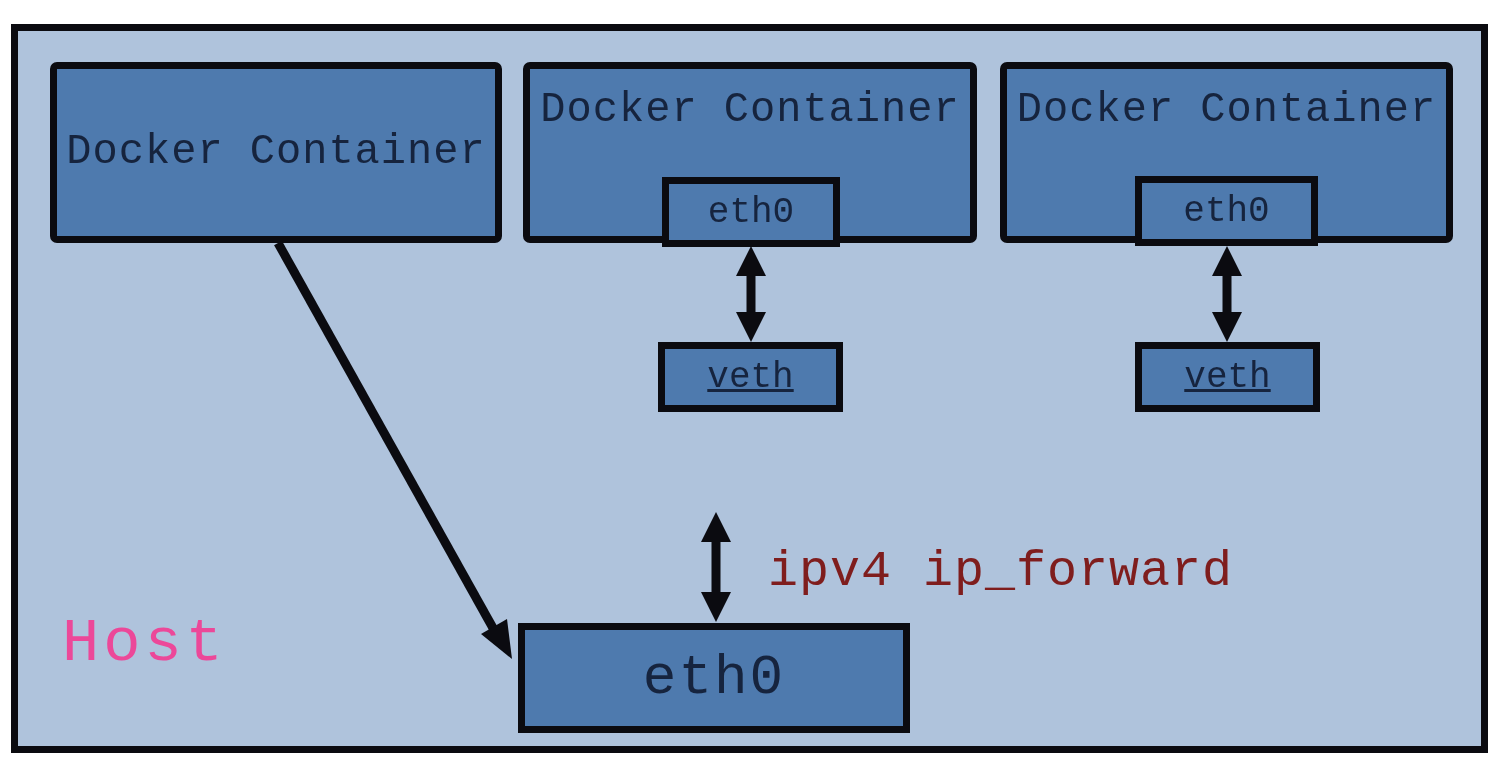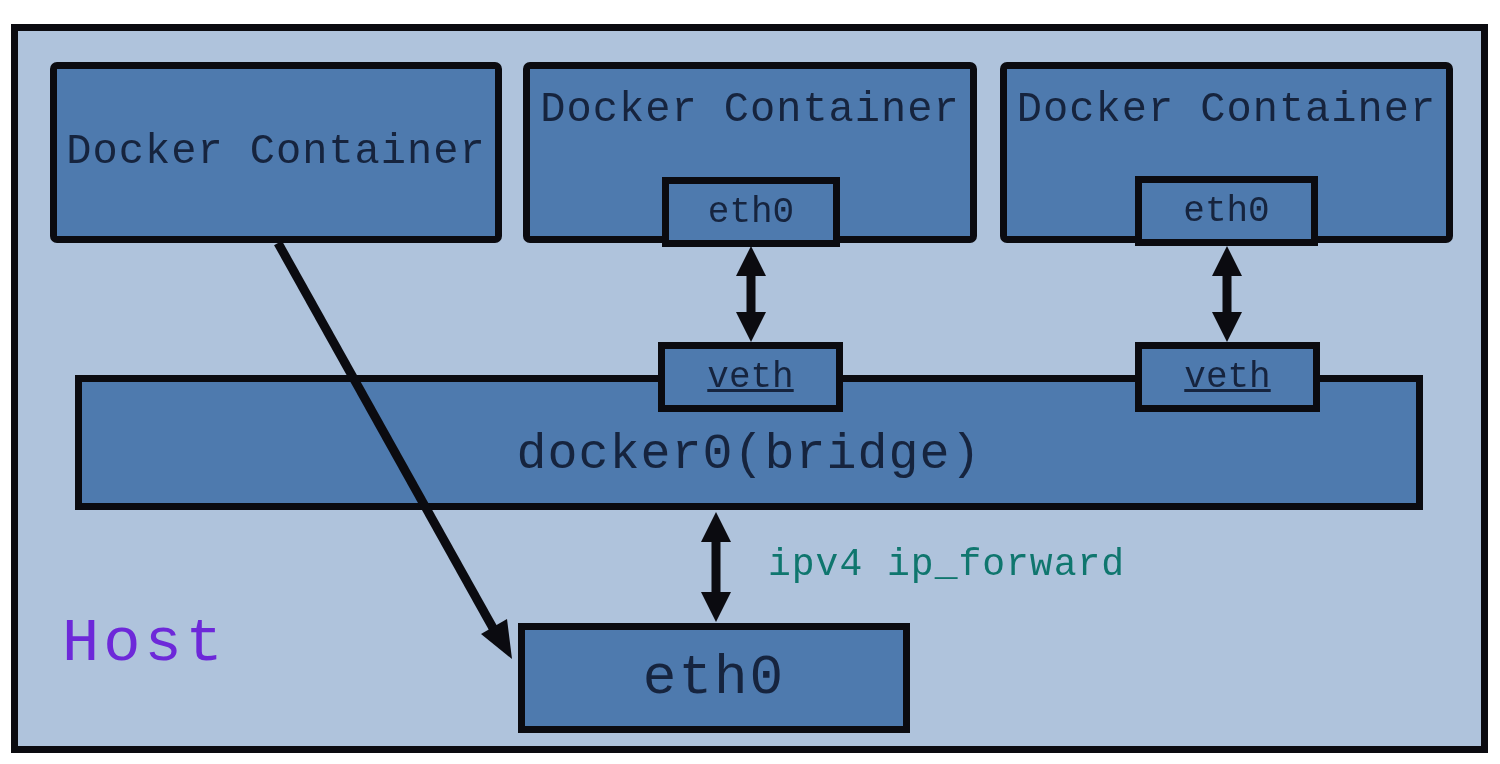--- a/index.html
+++ b/index.html
@@ -44,25 +44,25 @@
     left:75px; top:375px; width:1348px; height:135px; z-index:2;
     display:flex; align-items:center; justify-content:center;
     font-size:50px; padding-top:24px; letter-spacing:1px;
   }
   .host-eth {
     left:518px; top:623px; width:392px; height:110px; z-index:2;
     display:flex; align-items:center; justify-content:center;
     font-size:56px; letter-spacing:2px;
   }
   .host-label {
-    position:absolute; left:62px; top:608px; font-size:62px; color:#6d28d9;
+    position:absolute; left:62px; top:608px; font-size:62px; color:#ec4899;
     letter-spacing:4px;
   }
   .ipforward-label {
-    position:absolute; left:768px; top:543px; font-size:38px; color:#0f766e;
+    position:absolute; left:768px; top:543px; font-size:50px; color:#7f1d1d;
     white-space:nowrap; letter-spacing:1px;
   }
   .arrows {
     position:absolute; left:0; top:0; width:1500px; height:764px;
     z-index:5; pointer-events:none;
   }
 </style>
 </head>
 <body>
 
@@ -81,23 +81,20 @@
     <span>eth0</span>
   </div>
 
   <div class="box container-box c3">
     <span class="container-title">Docker Container</span>
   </div>
   <div class="box eth-small eth-c3">
     <span>eth0</span>
   </div>
 
-  <div class="box bridge">
-    <span>docker0(bridge)</span>
-  </div>
 
   <div class="box veth veth1">
     <span>veth</span>
   </div>
   <div class="box veth veth2">
     <span>veth</span>
   </div>
 
   <div class="box host-eth">
     <span>eth0</span>

